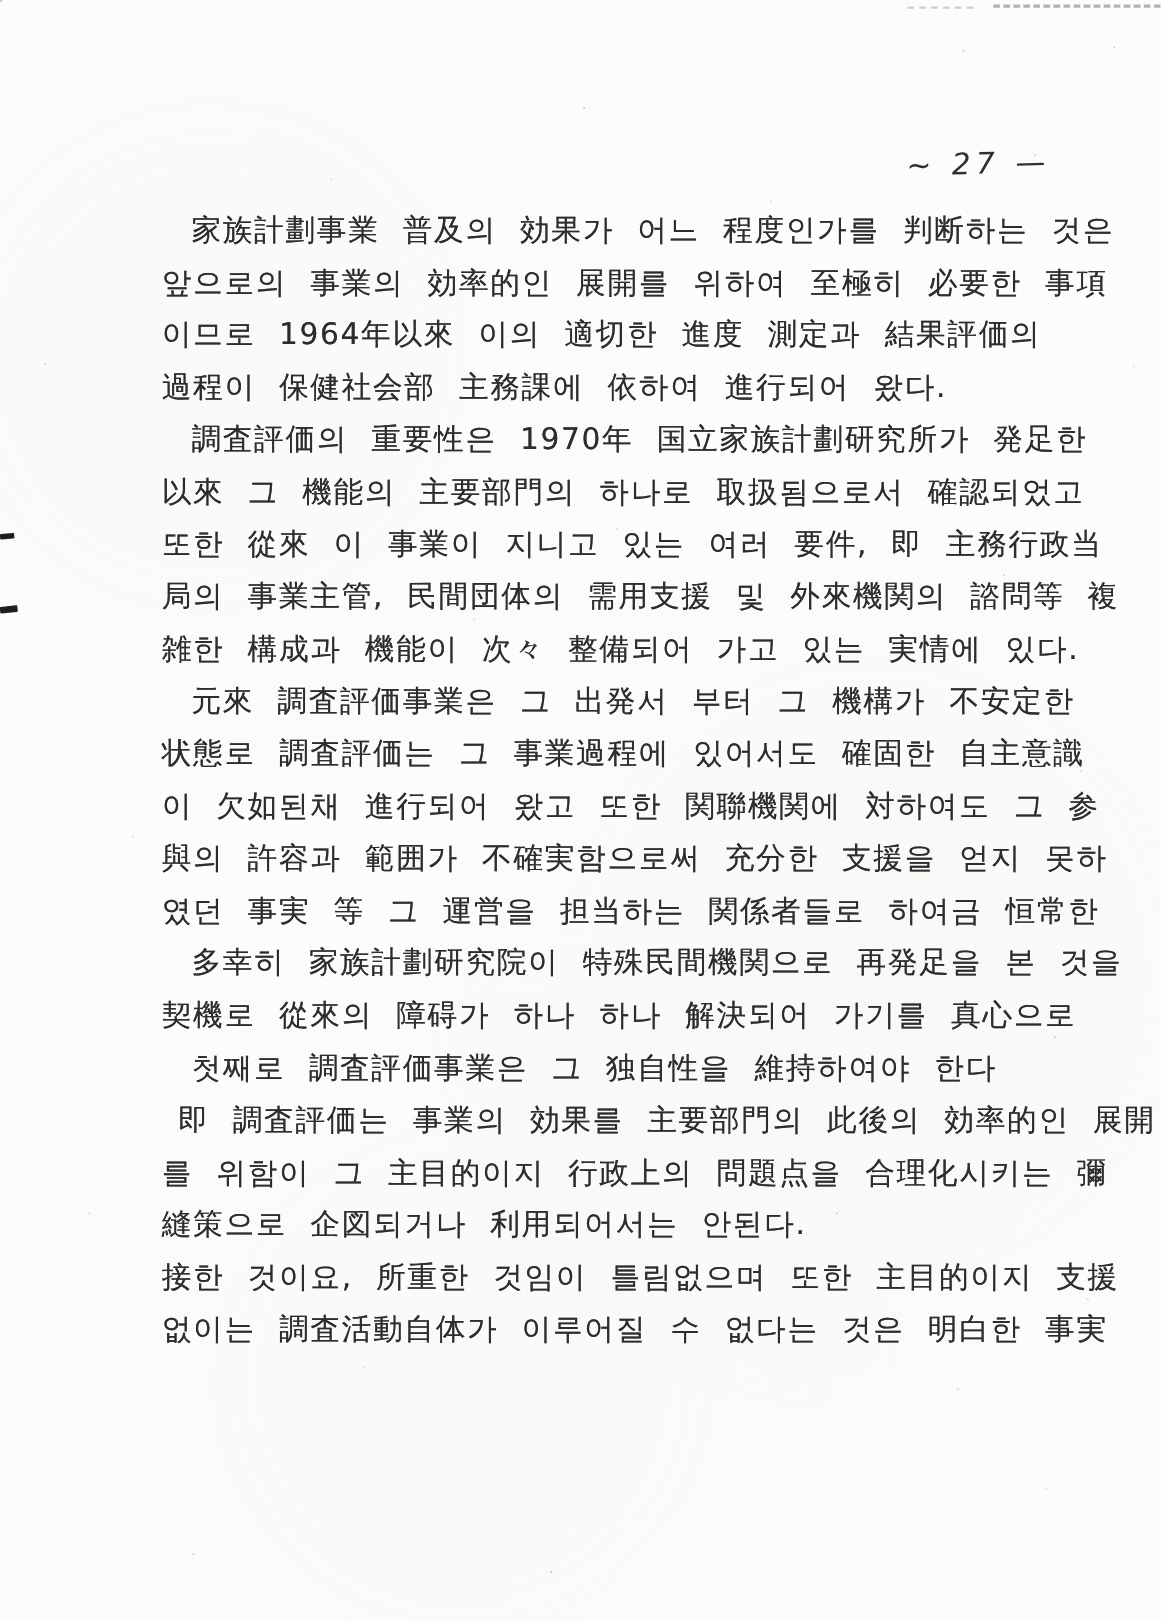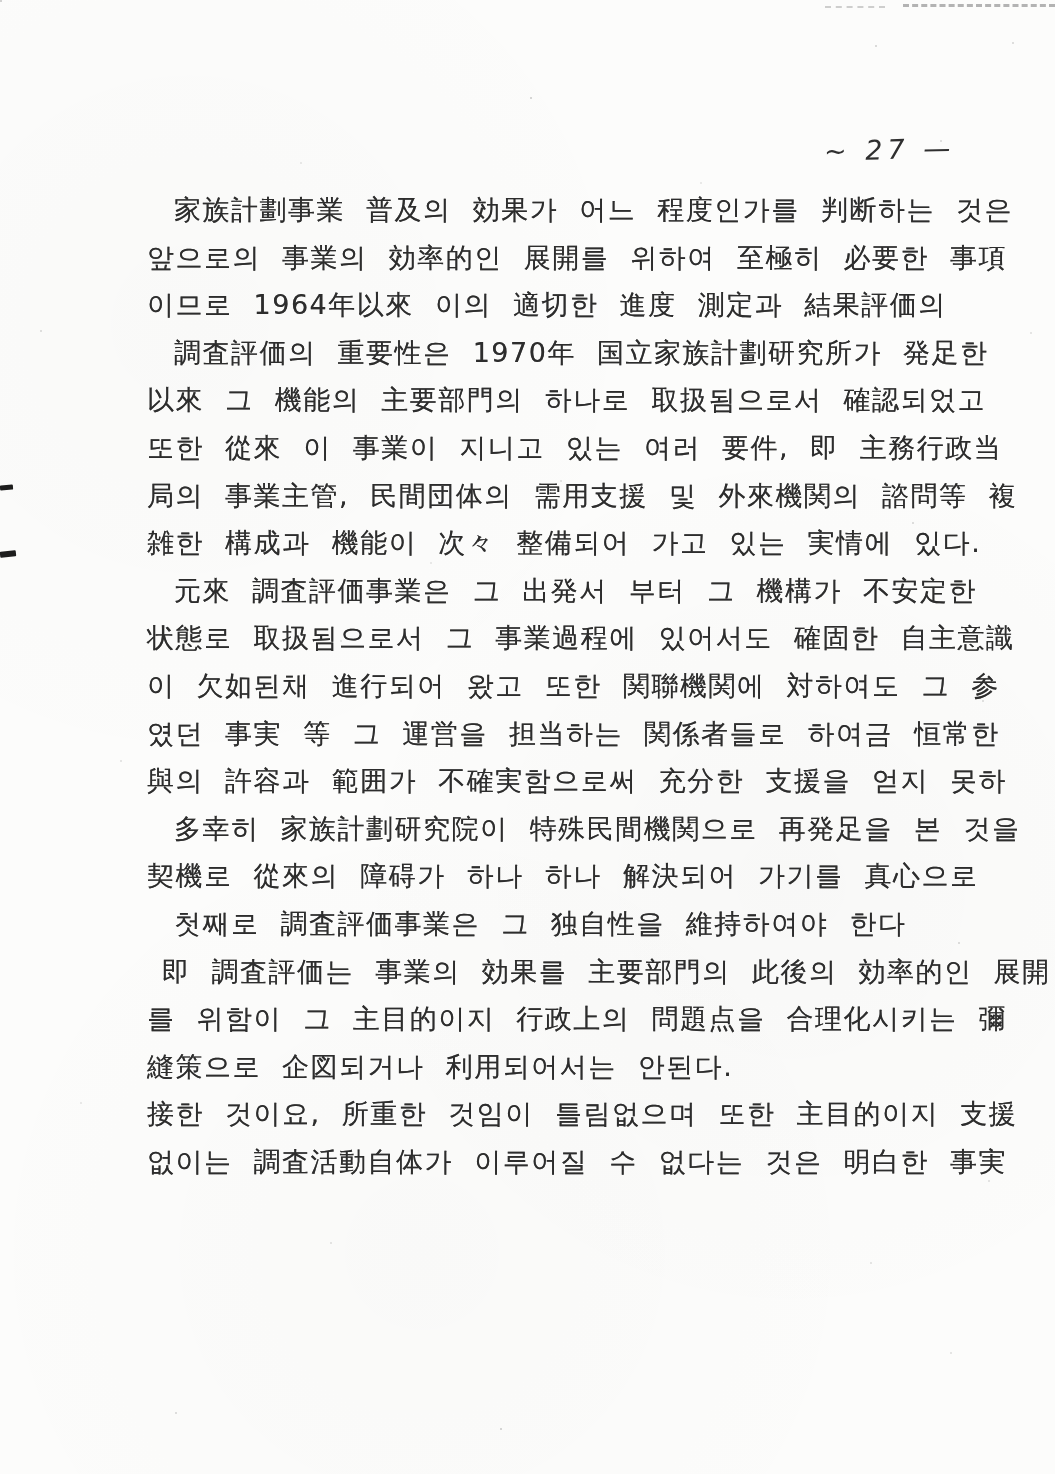--- a/index.html
+++ b/index.html
@@ -75,36 +75,37 @@
   <div class="speck"></div>
 
   <div class="page-number">~ 27 —</div>
 
   <div class="doc">
 
     <div>
       <div class="line indent">家族計劃事業 普及의 効果가 어느 程度인가를 判断하는 것은</div>
       <div class="line">앞으로의 事業의 効率的인 展開를 위하여 至極히 必要한 事項</div>
       <div class="line">이므로 1964年以來 이의 適切한 進度 測定과 結果評価의</div>
+      <div class="line">過程이 保健社会部 主務課에 依하여 進行되어 왔다.</div>
     </div>
 
     <div>
       <div class="line indent">調査評価의 重要性은 1970年 国立家族計劃研究所가 発足한</div>
       <div class="line">以來 그 機能의 主要部門의 하나로 取扱됨으로서 確認되었고</div>
       <div class="line">또한 從來 이 事業이 지니고 있는 여러 要件, 即 主務行政当</div>
       <div class="line">局의 事業主管, 民間団体의 需用支援 및 外來機関의 諮問等 複</div>
       <div class="line">雑한 構成과 機能이 次々 整備되어 가고 있는 実情에 있다.</div>
     </div>
 
     <div>
       <div class="line indent">元來 調査評価事業은 그 出発서 부터 그 機構가 不安定한</div>
-      <div class="line">状態로 取扱됨으로서 그 事業過程에 있어서도 確固한 自主意識</div>
+      <div class="line">状態로 調査評価는 그 事業過程에 있어서도 確固한 自主意識</div>
       <div class="line">이 欠如된채 進行되어 왔고 또한 関聯機関에 対하여도 그 参</div>
+      <div class="line">與의 許容과 範囲가 不確実함으로써 充分한 支援을 얻지 못하</div>
       <div class="line">였던 事実 等 그 運営을 担当하는 関係者들로 하여금 恒常한</div>
-      <div class="line">與의 許容과 範囲가 不確実함으로써 充分한 支援을 얻지 못하</div>
     </div>
 
     <div>
       <div class="line indent">多幸히 家族計劃研究院이 特殊民間機関으로 再発足을 본 것을</div>
       <div class="line">契機로 從來의 障碍가 하나 하나 解決되어 가기를 真心으로</div>
     </div>
 
     <div>
       <div class="line indent">첫째로 調査評価事業은 그 独自性을 維持하여야 한다</div>
       <div class="line indent-sm">即 調査評価는 事業의 効果를 主要部門의 此後의 効率的인 展開</div>

